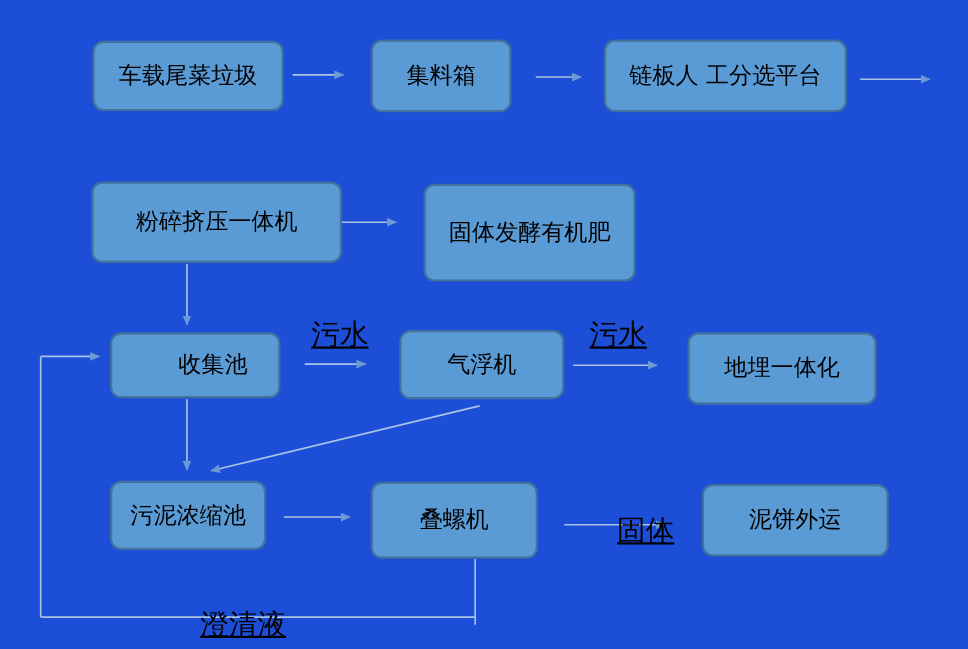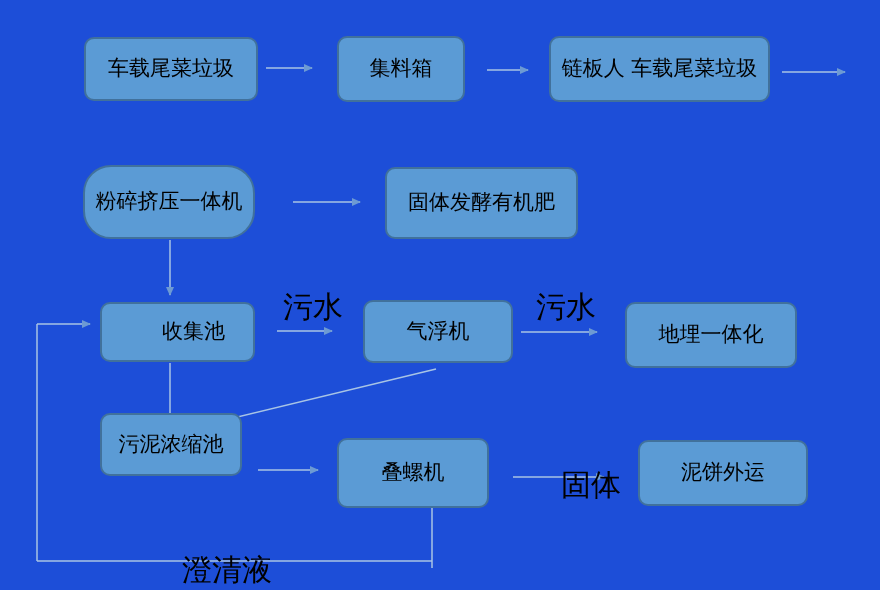--- a/index.html
+++ b/index.html
@@ -33,23 +33,24 @@
     justify-content: center;
     font-size: 21px;
     color: #000000;
     text-align: center;
     line-height: 1.2;
     white-space: pre;
   }
   .edge-label {
     position: absolute;
     z-index: 2;
-    font-size: 30px;
+    font-size: 26px;
     color: #000000;
     white-space: nowrap;
+    text-decoration: underline;
   }
 </style>
 </head>
 <body>
 
 <div id="canvas">
 
   <svg id="connector-svg" viewBox="0 0 880 590" xmlns="http://www.w3.org/2000/svg">
     <defs>
       <marker id="arrow" markerUnits="userSpaceOnUse" markerWidth="10" markerHeight="9" refX="8" refY="4" orient="auto">
@@ -72,33 +73,33 @@
       <line x1="432" y1="508" x2="432" y2="568"></line>
       <line x1="37" y1="561" x2="432" y2="561"></line>
       <line x1="37" y1="324" x2="37" y2="561"></line>
     </g>
   </svg>
 
   <div class="node" style="left:84px;  top:37px;  width:174px; height:64px;">车载尾菜垃圾</div>
 
   <div class="node" style="left:337px; top:36px;  width:128px; height:66px;">集料箱</div>
 
-  <div class="node" style="left:549px; top:36px;  width:221px; height:66px;">链板人 车载尾菜垃圾</div>
+  <div class="node" style="left:549px; top:36px;  width:221px; height:66px;">链板人 工分选平台</div>
 
-  <div class="node" style="left:83px;  top:165px; width:172px; height:74px;border-radius:28px;">粉碎挤压一体机</div>
+  <div class="node" style="left:83px;  top:165px; width:228px; height:74px;">粉碎挤压一体机</div>
 
-  <div class="node" style="left:385px; top:167px; width:193px; height:72px;">固体发酵有机肥</div>
+  <div class="node" style="left:385px; top:167px; width:193px; height:89px;">固体发酵有机肥</div>
 
   <div class="node" style="left:100px; top:302px; width:155px; height:60px;padding-left:32px;">收集池</div>
 
   <div class="node" style="left:625px; top:302px; width:172px; height:66px;">地埋一体化</div>
 
   <div class="node" style="left:363px; top:300px; width:150px; height:63px;">气浮机</div>
 
-  <div class="node" style="left:100px; top:413px; width:142px; height:63px;">污泥浓缩池</div>
+  <div class="node" style="left:100px; top:437px; width:142px; height:63px;">污泥浓缩池</div>
 
   <div class="node" style="left:337px; top:438px; width:152px; height:70px;">叠螺机</div>
 
   <div class="node" style="left:638px; top:440px; width:170px; height:66px;">泥饼外运</div>
 
   <div class="edge-label" style="left:283px; top:287px;">污水</div>
 
   <div class="edge-label" style="left:536px; top:287px;">污水</div>
 
   <div class="edge-label" style="left:561px; top:465px;">固体</div>

